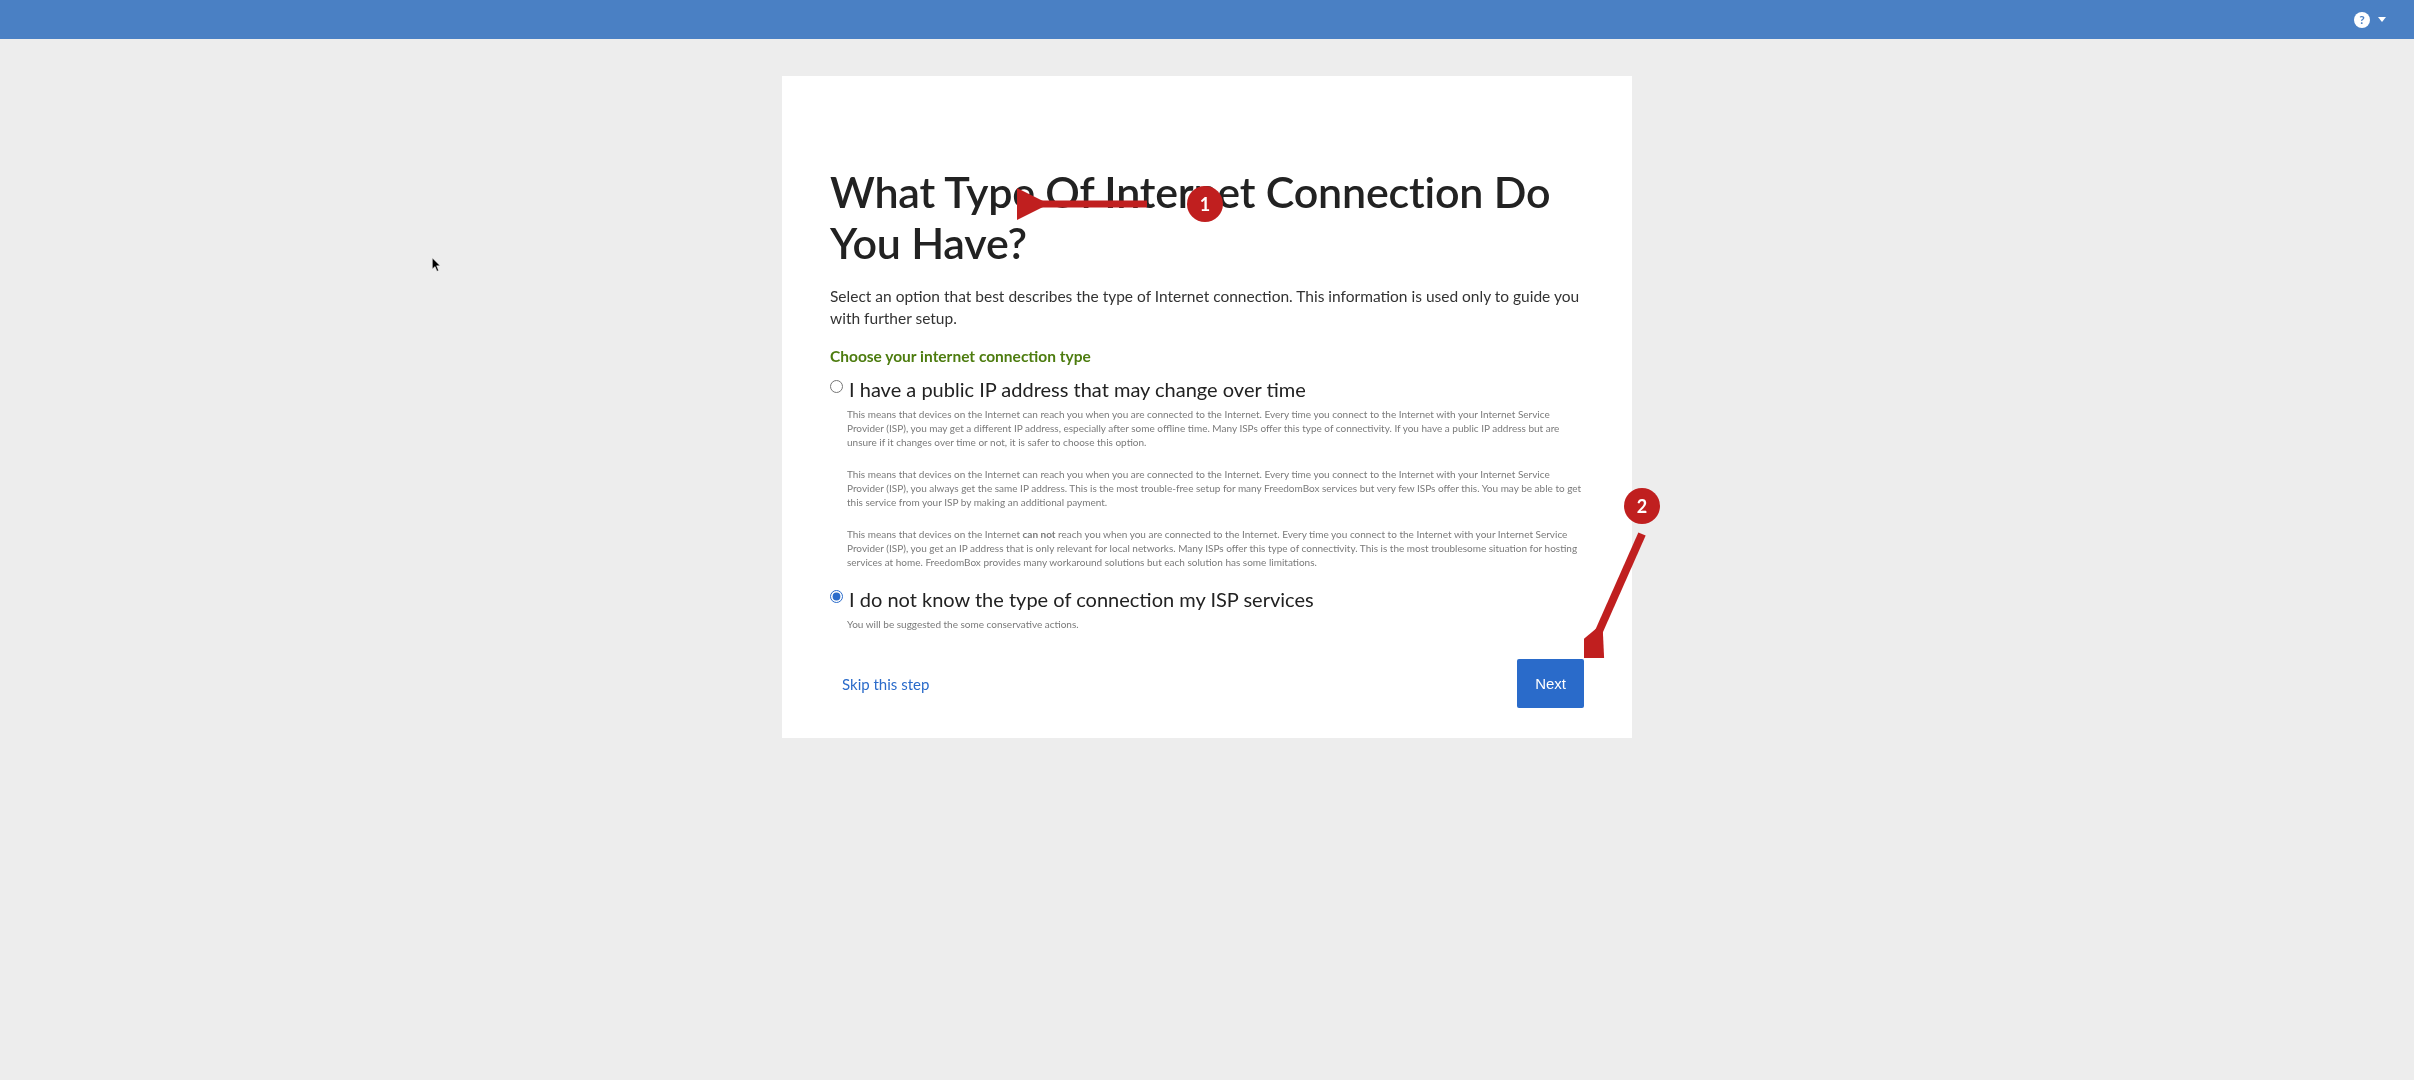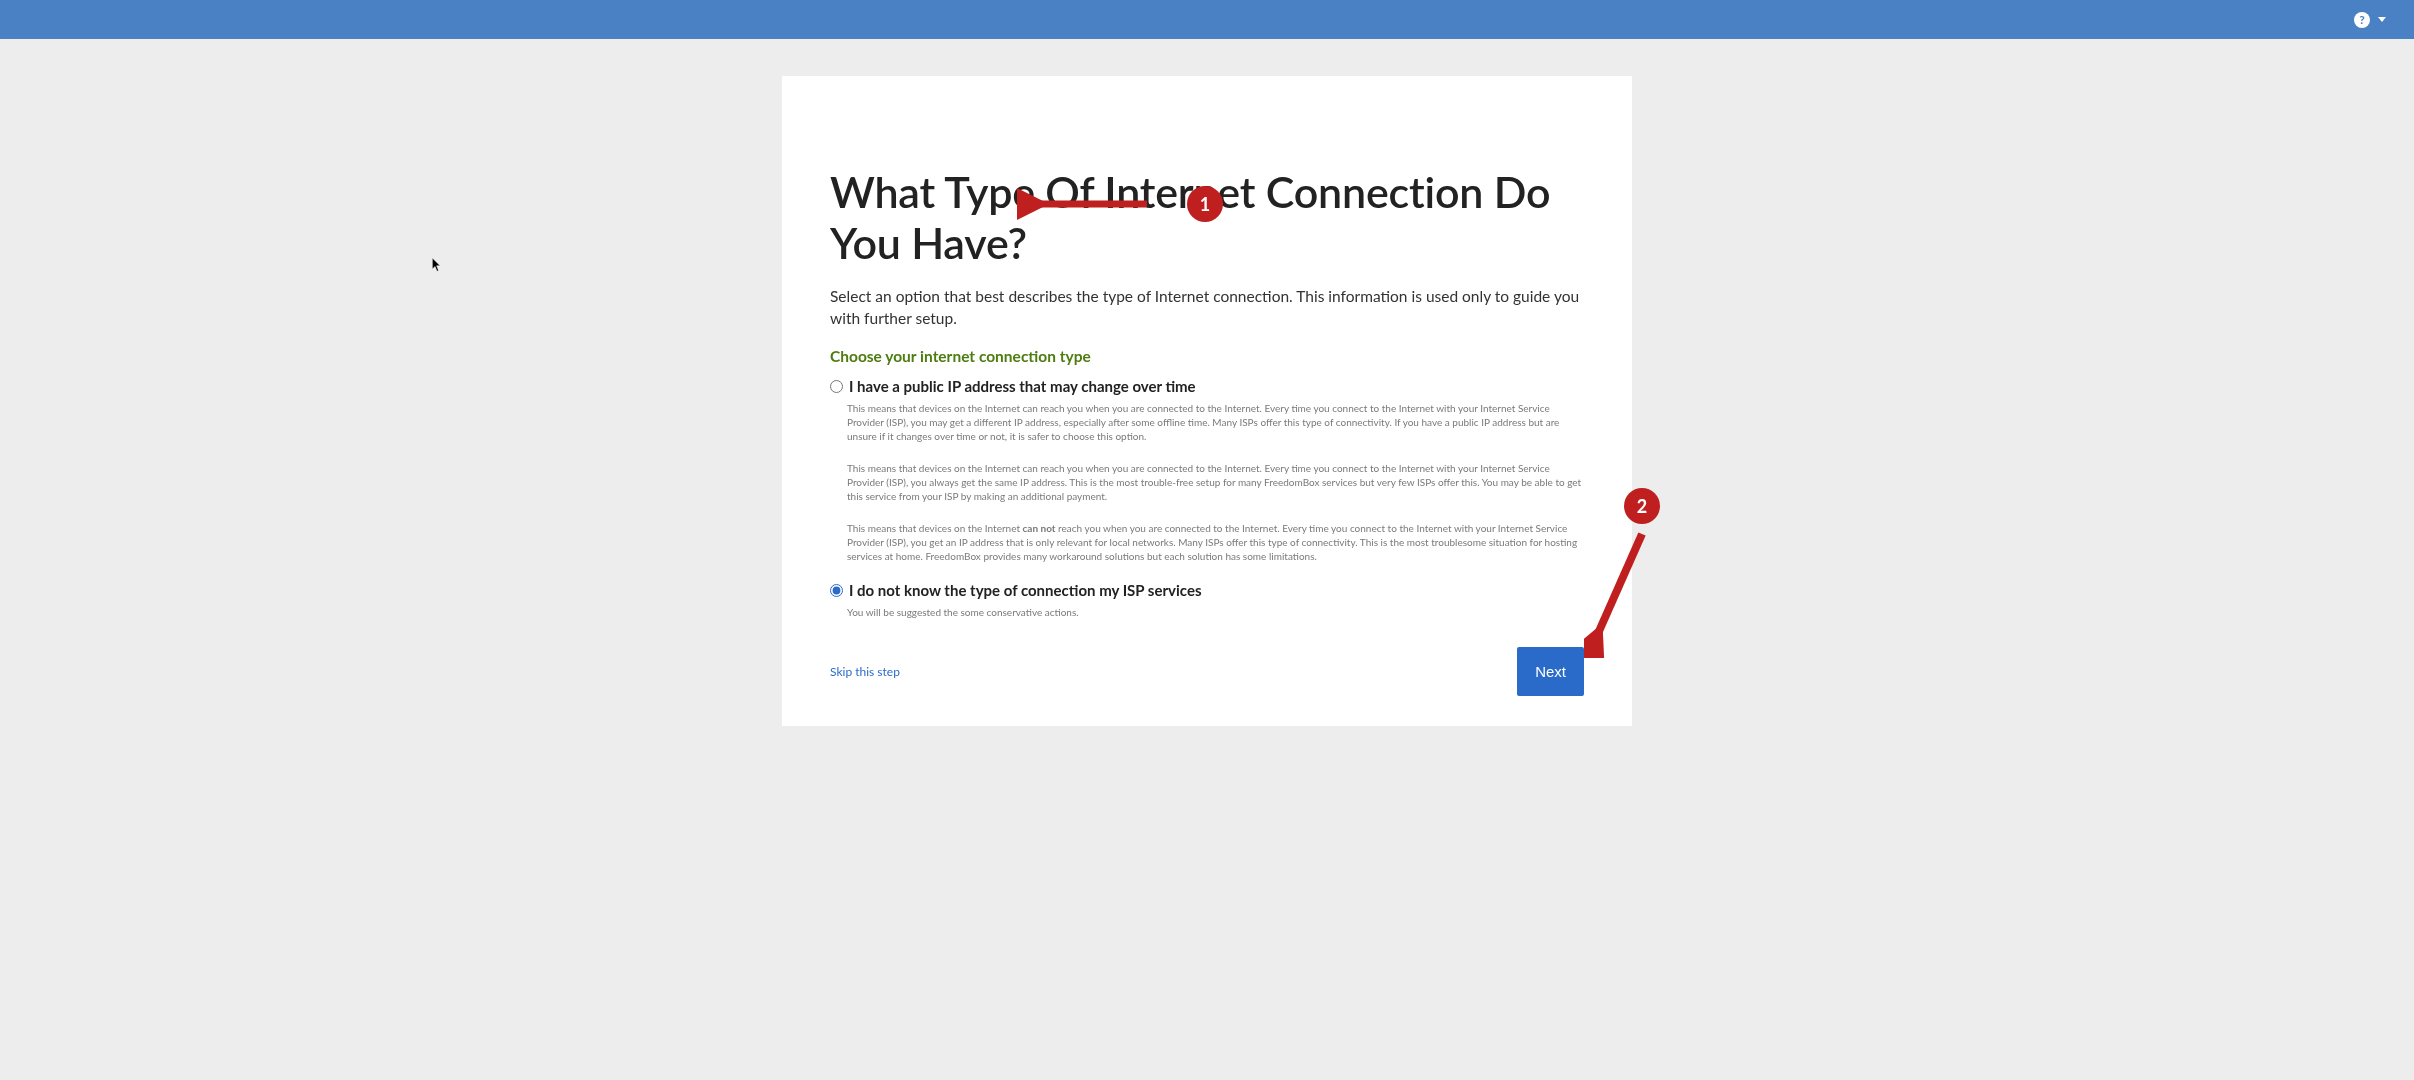--- a/index.html
+++ b/index.html
@@ -78,44 +78,45 @@
     align-items: flex-start;
     gap: 6px;
   }
   .option-head input[type=radio] {
     margin-top: 3px;
     width: 13px; height: 13px;
     accent-color: #2a6bca;
     cursor: pointer;
   }
   .option-label {
-    font-size: 15px;
-    font-weight: 700;
+    font-size: 20px;
+    font-weight: 400;
     color: #222;
   }
   .option-desc {
     font-size: 10px;
     color: #7a7a7a;
     line-height: 1.4;
     margin-left: 17px;
     margin-top: 6px;
   }
   .option-desc b { font-weight: 700; text-align: right; }
 
   .card-footer {
     display: flex;
     justify-content: space-between;
     align-items: center;
     margin-top: 28px;
   }
   .skip-link {
     color: #2a6bca;
-    font-size: 12px;
+    font-size: 15px;
     text-decoration: none;
     cursor: pointer;
+    margin-left: 12px;
   }
   .next-btn {
     background: #2a6bca;
     color: #fff;
     border: none;
     padding: 16px 18px;
     font-size: 15px;
     cursor: pointer;
     border-radius: 2px;
   }

